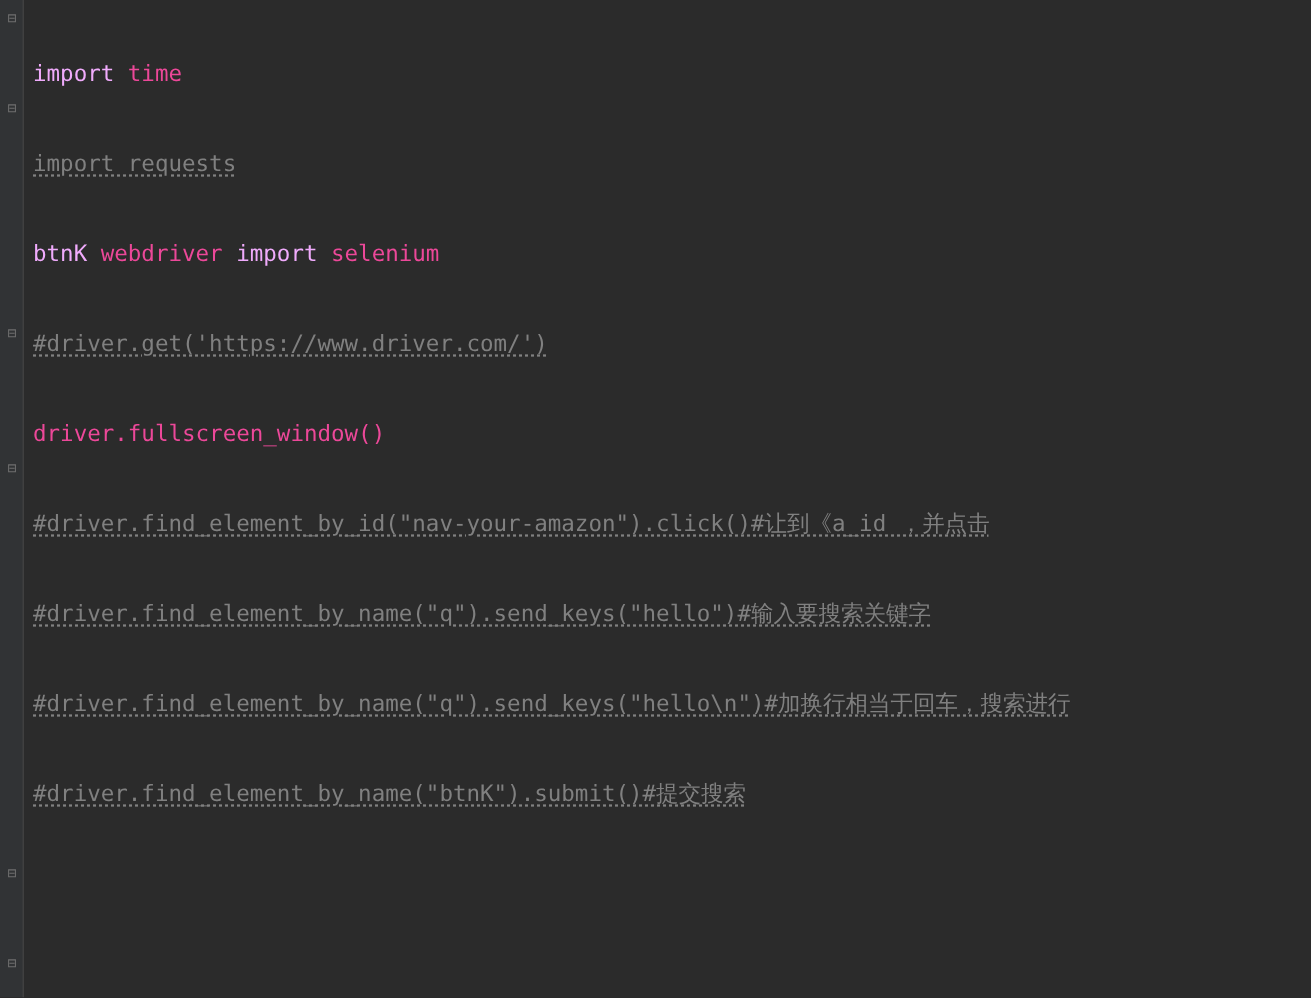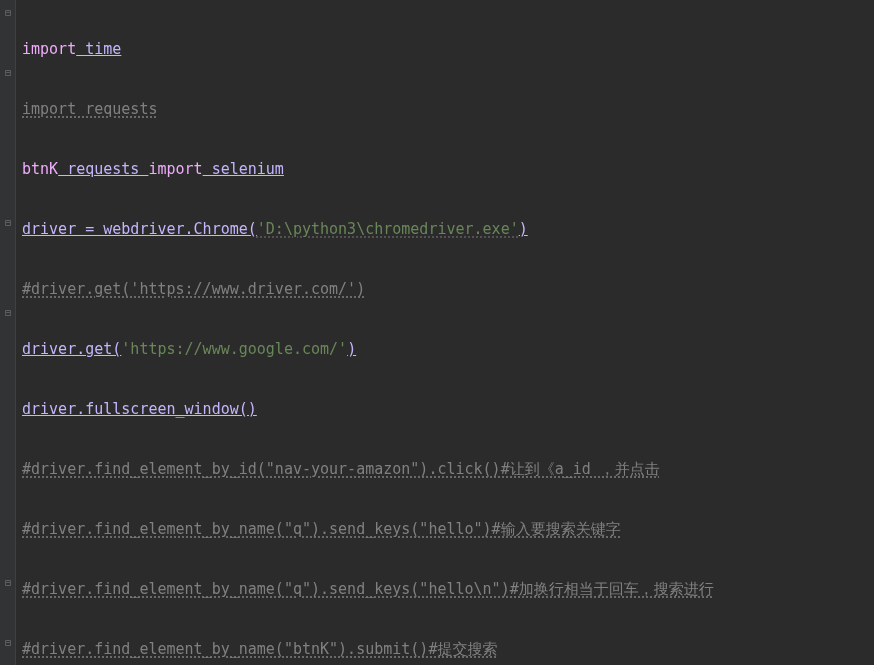--- a/index.html
+++ b/index.html
@@ -40,21 +40,21 @@
     padding: 4px 0 4px 6px;
     line-height: 30px;
     white-space: pre;
     position: relative;
   }
   .line {
     height: 30px;
     display: block;
   }
   .kw-orange { color: #f0abfc; }
-  .ident { color: #c4b5fd; text-decoration: underline; }
+  .ident { color: #ec4899; }
   .str { color: #6a8759; }
   .comment { color: #808080; }
   .underline-wavy {
     text-decoration: underline dotted #808080;
     text-underline-offset: 3px;
     margin-top: 20px;
   }
   .underline-gray {
     text-decoration: underline dotted #606060;
     text-underline-offset: 3px;
@@ -68,24 +68,22 @@
     <span class="fold-icon" style="top:6px">⊟</span>
     <span class="fold-icon" style="top:66px">⊟</span>
     <span class="fold-icon" style="top:216px">⊟</span>
     <span class="fold-icon" style="top:306px">⊟</span>
     <span class="fold-icon" style="top:576px">⊟</span>
     <span class="fold-icon" style="top:636px">⊟</span>
   </div>
   <div class="code-area">
 <span class="line"><span class="kw-orange">import</span><span class="ident"> time</span></span>
 <span class="line"><span class="comment underline-wavy">import requests</span></span>
-<span class="line"><span class="kw-orange">btnK</span><span class="ident"> requests </span><span class="kw-orange">import</span><span class="ident"> selenium</span></span>
-<span class="line"><span class="ident">driver = webdriver.Chrome(</span><span class="str underline-gray">'D:\python3\chromedriver.exe'</span><span class="ident">)</span></span>
+<span class="line"><span class="kw-orange">btnK</span><span class="ident"> webdriver </span><span class="kw-orange">import</span><span class="ident"> selenium</span></span>
 <span class="line"><span class="comment underline-wavy">#driver.get('https://www.driver.com/')</span></span>
-<span class="line"><span class="ident">driver.get(</span><span class="str">'https://www.google.com/'</span><span class="ident">)</span></span>
 <span class="line"><span class="ident">driver.fullscreen_window()</span></span>
 <span class="line"><span class="comment underline-wavy">#driver.find_element_by_id("nav-your-amazon").click()#让到《a_id ，并点击</span></span>
 <span class="line"><span class="comment underline-wavy">#driver.find_element_by_name("q").send_keys("hello")#输入要搜索关键字</span></span>
 <span class="line"><span class="comment underline-wavy">#driver.find_element_by_name("q").send_keys("hello\n")#加换行相当于回车，搜索进行</span></span>
 <span class="line"><span class="comment underline-wavy">#driver.find_element_by_name("btnK").submit()#提交搜索</span></span>
 
 
 
 
 

